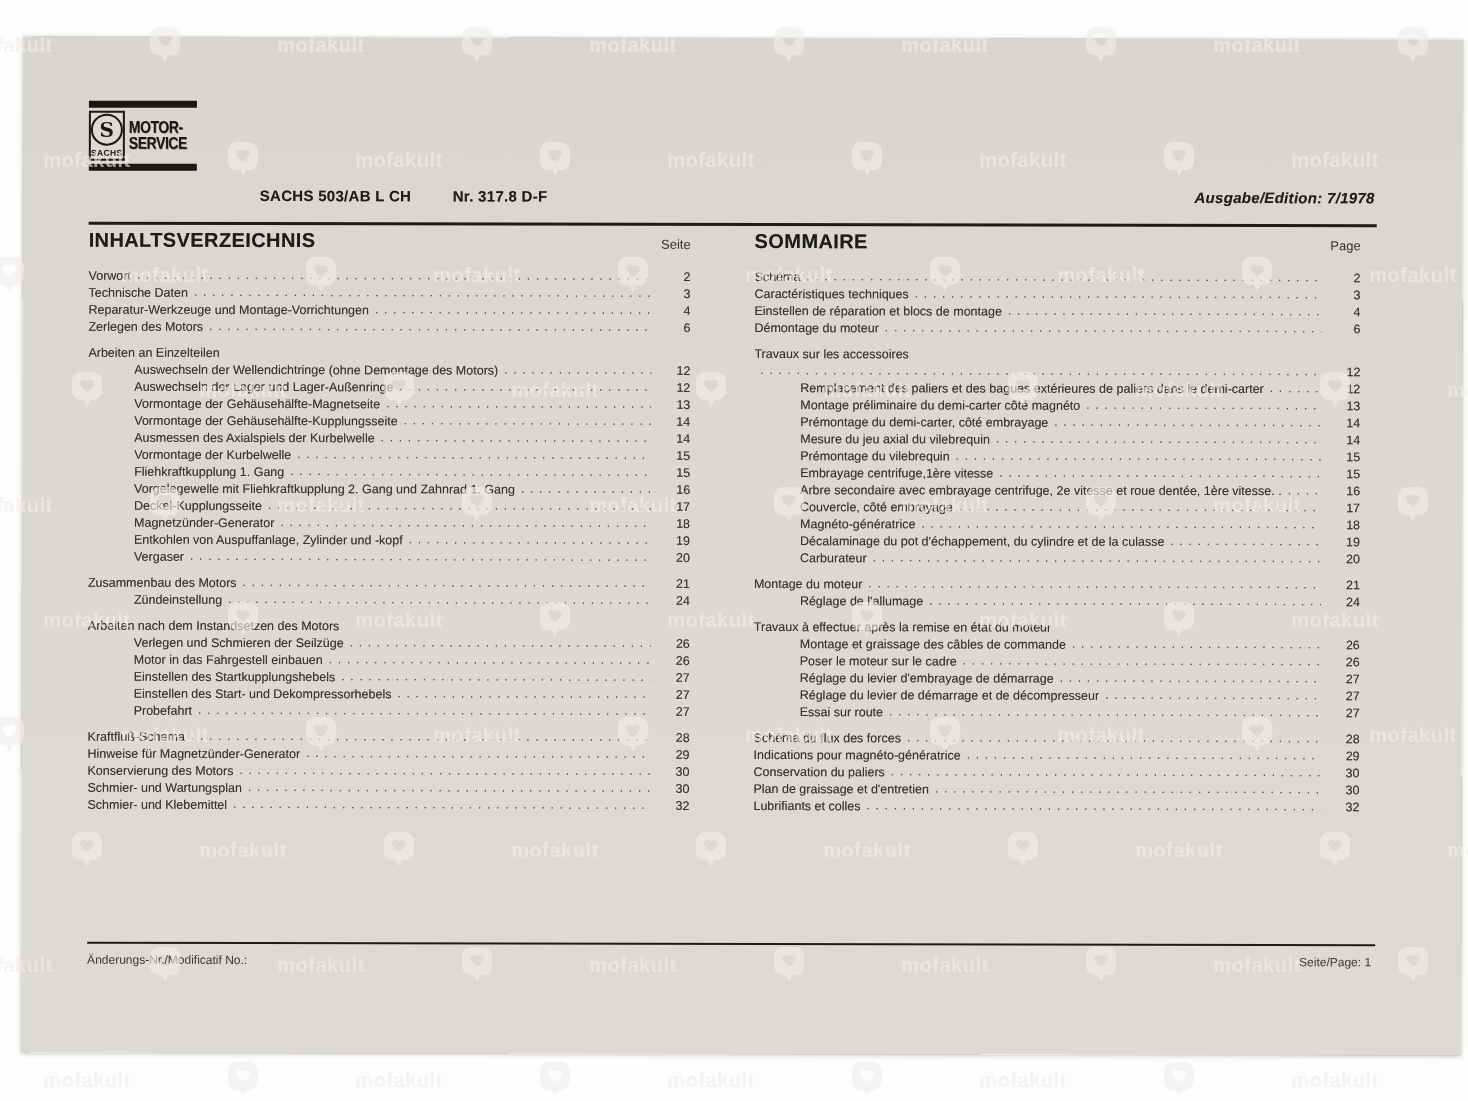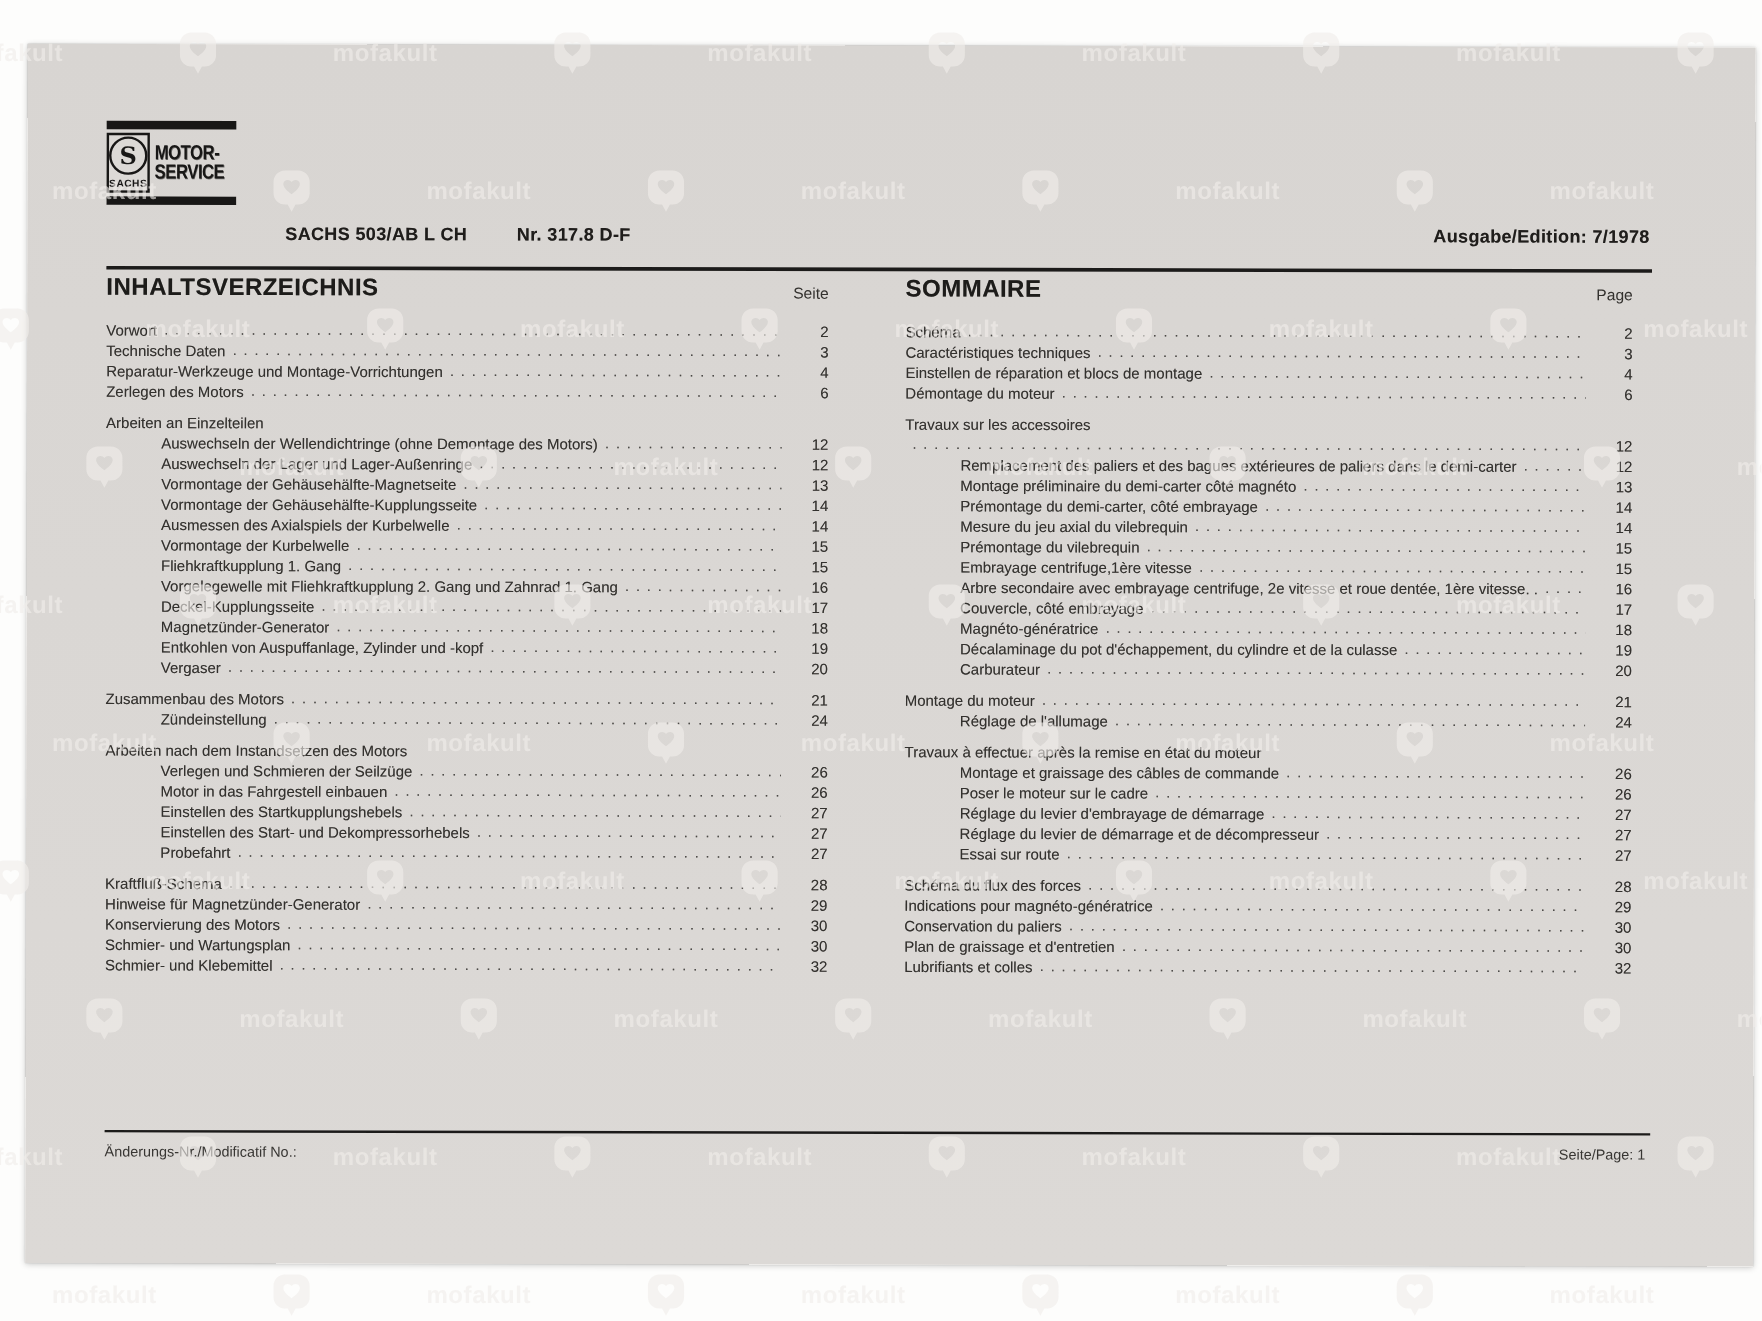--- a/index.html
+++ b/index.html
@@ -35,24 +35,24 @@
     font-weight:bold;font-size:20px;color:#181716;line-height:1;
     font-family:"DejaVu Serif",serif;
   }
   .emblem-word{font-size:8.5px;font-weight:bold;letter-spacing:0.4px;color:#181716;margin-top:2px;}
   .logo-text{display:flex;flex-direction:column;justify-content:center;}
   .logo-text div{
     font-size:17px;font-weight:bold;line-height:0.92;color:#181716;
     transform:scaleX(0.82);transform-origin:left center;letter-spacing:-0.5px;
     text-shadow:0.6px 0.6px 0 rgba(24,23,22,0.55);
   }
-  .hdr-text{position:absolute;top:150px;font-weight:bold;font-size:15px;color:#1f1d1b;letter-spacing:0.3px;white-space:nowrap;text-shadow:0 0 0.5px rgba(31,29,27,0.5);}
+  .hdr-text{position:absolute;top:150px;font-weight:bold;font-size:15px;color:#1f1d1b;letter-spacing:0.3px;white-space:nowrap;text-shadow:0 0 0.5px rgba(31,29,27,0.5);margin-left:22px;}
   .hdr-model{left:215px;}
   .hdr-nr{left:408px;}
-  .hdr-edition{right:88px;}
+  .hdr-edition{right:88px;font-style:italic;}
   .rule{position:absolute;left:66px;right:86px;background:#1c1b1a;}
   .rule-top{top:185px;height:3px;}
   .rule-footer{top:905px;height:2px;}
 
   
   .toc{position:absolute;top:192px;}
   .toc-left{left:66px;width:602px;}
   .toc-right{left:732px;width:606px;}
   .toc-head{display:flex;justify-content:space-between;align-items:flex-end;margin-bottom:16px;}
   .toc-title{font-size:20px;font-weight:bold;color:#1d1c1a;margin:0;letter-spacing:0.4px;text-shadow:0 0 0.5px rgba(29,28,26,0.5);}

